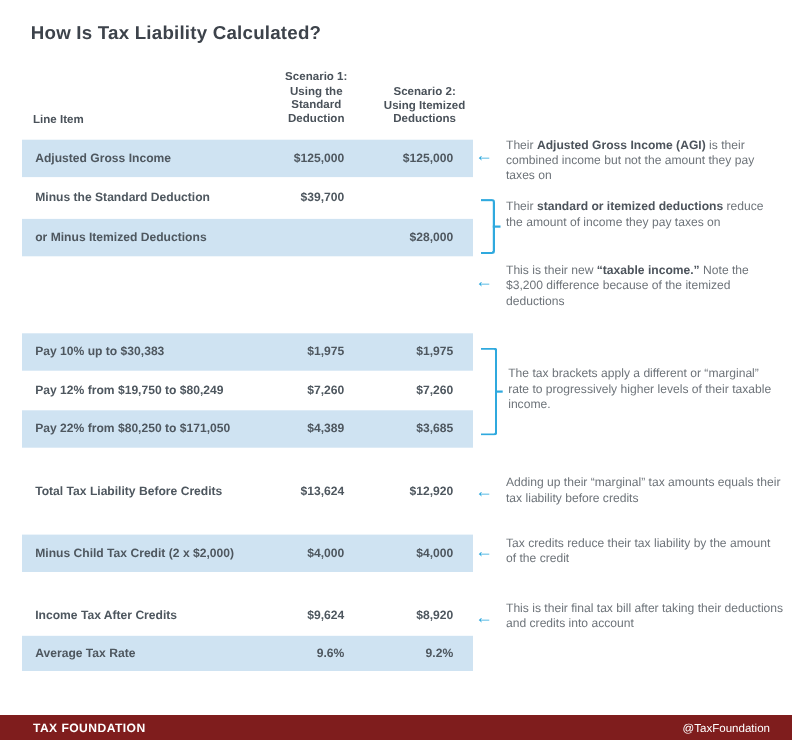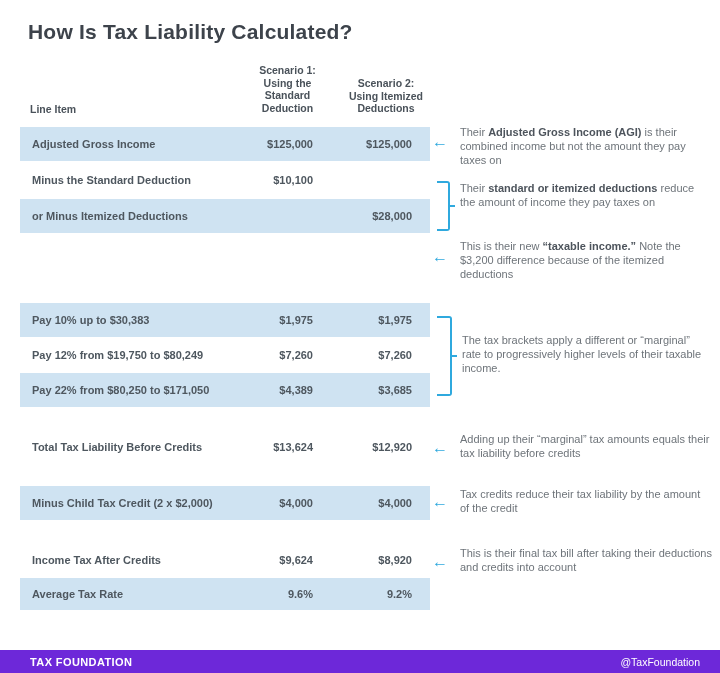--- a/index.html
+++ b/index.html
@@ -2,21 +2,21 @@
 <html><head>
 <meta charset="utf-8">
 <style>
   html,body{margin:0;padding:0;background:#ffffff;}
   .stage{
     position:relative;width:720px;height:673px;background:#ffffff;overflow:hidden;
     font-family:"Liberation Sans","DejaVu Sans",sans-serif;
   }
   .title{
     position:absolute;left:28px;top:20px;
-    font-size:21px;font-weight:700;color:#3d434b;letter-spacing:.2px;
+    font-size:17px;font-weight:700;color:#3d434b;letter-spacing:.2px;
   }
   .col-head{
     position:absolute;font-size:10.5px;line-height:12.5px;font-weight:700;color:#4a525a;
     white-space:pre-line;text-align:center;
   }
   .col-head.line-item{left:30px;top:103px;text-align:left;}
   .col-head.s1{left:245px;top:64px;width:85px;}
   .col-head.s2{left:330px;top:77px;width:112px;}
   .row{
     position:absolute;left:20px;width:410px;height:34px;
@@ -35,21 +35,21 @@
     position:absolute;color:#2fa9de;font-size:16px;font-weight:700;line-height:16px;
   }
   .bracket{
     position:absolute;border:2px solid #2fa9de;border-left:none;
     border-radius:0 3px 3px 0;
   }
   .bracket .tick{
     position:absolute;right:-7px;top:50%;width:7px;height:2px;margin-top:-1px;background:#2fa9de;
   }
   .footer{
-    position:absolute;left:0;top:650px;width:720px;height:23px;background:#6d28d9;
+    position:absolute;left:0;top:650px;width:720px;height:23px;background:#7f1d1d;
     display:flex;align-items:center;justify-content:space-between;
     box-sizing:border-box;padding:0 20px 0 30px;
   }
   .footer .brand{color:#ffffff;font-size:11px;font-weight:700;letter-spacing:.4px;}
   .footer .handle{color:#ffffff;font-size:10.5px;font-weight:400;}
 </style>
 </head>
 <body>
 
 <div class="stage">
@@ -65,21 +65,21 @@
 Using Itemized
 Deductions</div>
 
   <div class="row blue" style="top:127px">
     <span class="lbl">Adjusted Gross Income</span>
     <span class="c1">$125,000</span>
     <span class="c2">$125,000</span>
   </div>
   <div class="row" style="top:163px">
     <span class="lbl">Minus the Standard Deduction</span>
-    <span class="c1">$10,100</span>
+    <span class="c1">$39,700</span>
     <span class="c2"></span>
   </div>
   <div class="row blue" style="top:199px">
     <span class="lbl">or Minus Itemized Deductions</span>
     <span class="c1"></span>
     <span class="c2">$28,000</span>
   </div>
   <div class="row blue" style="top:303px">
     <span class="lbl">Pay 10% up to $30,383</span>
     <span class="c1">$1,975</span>

